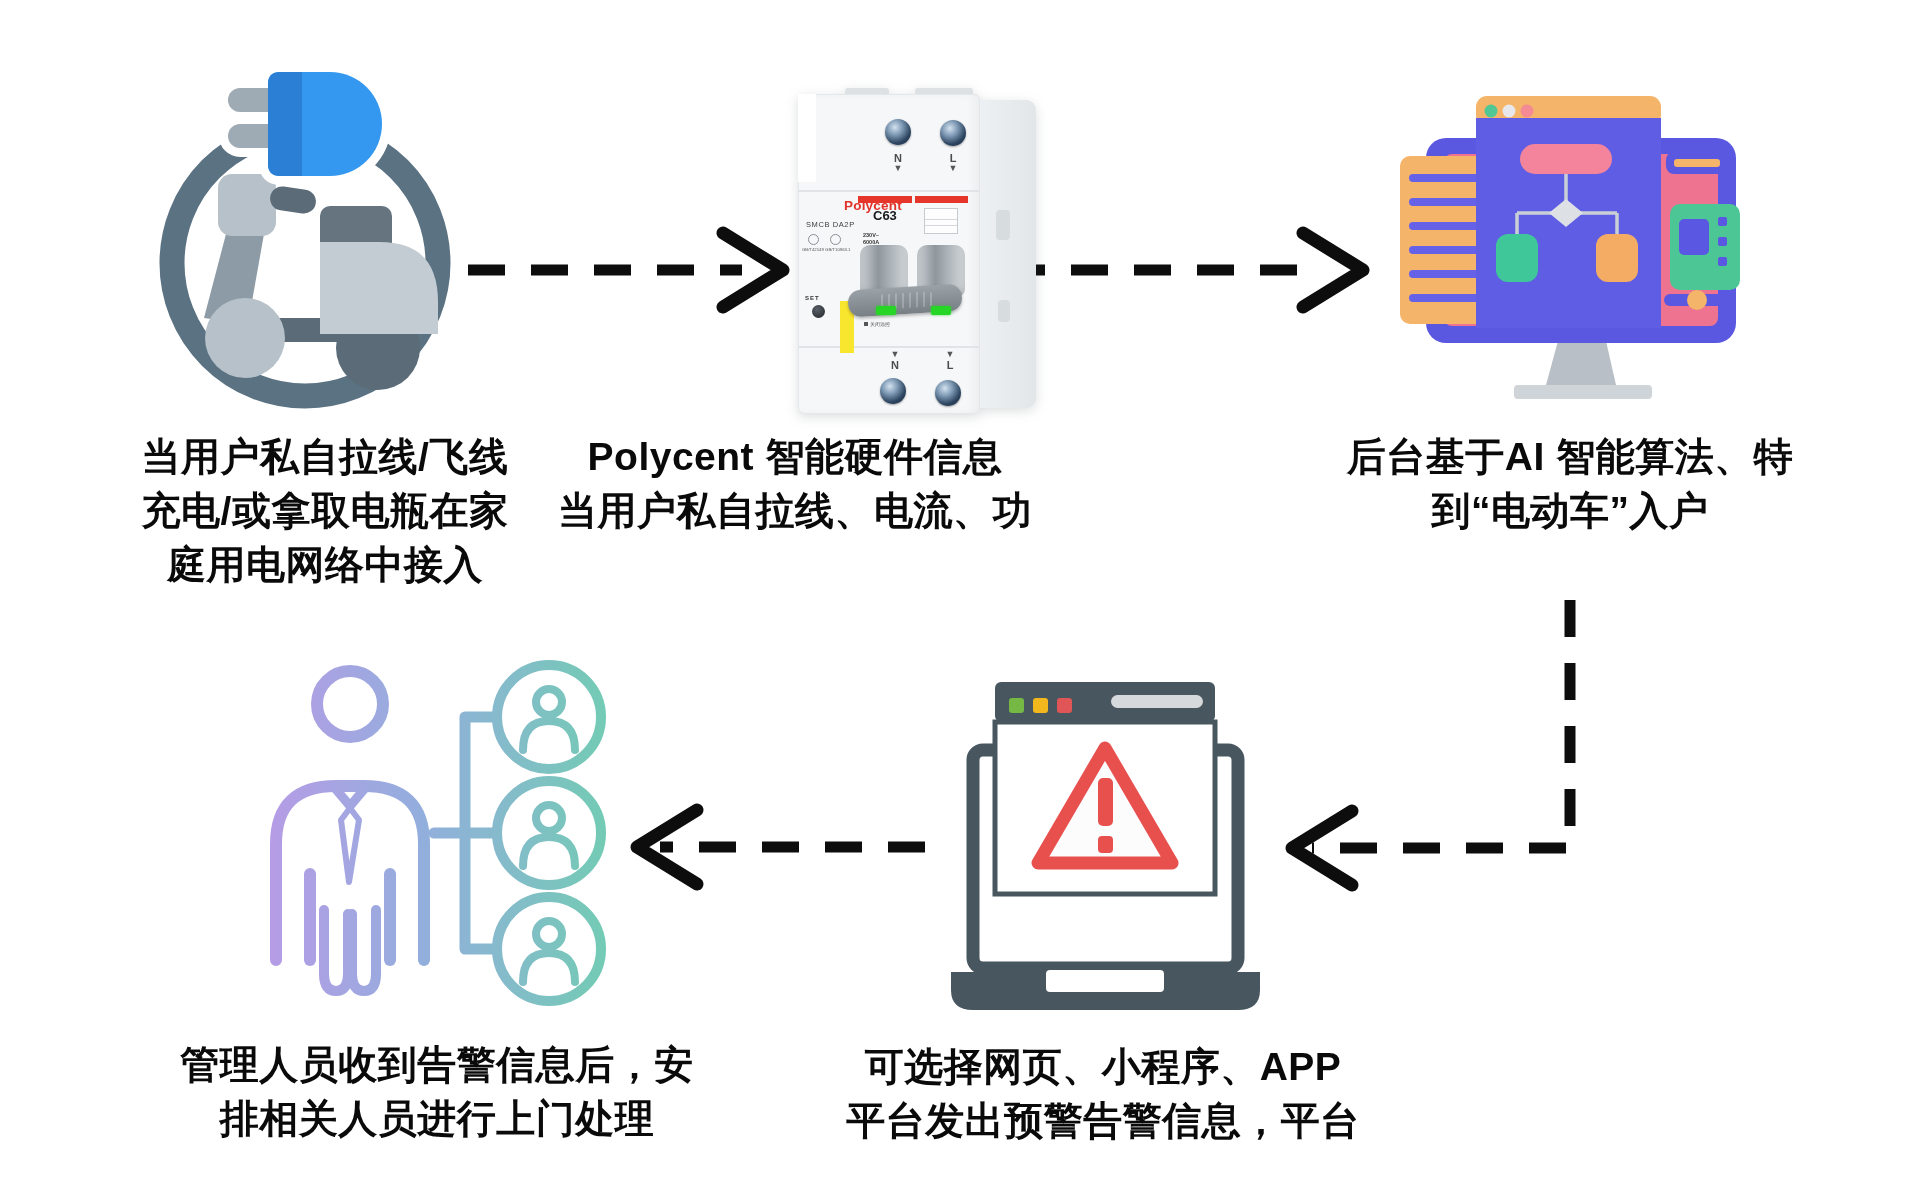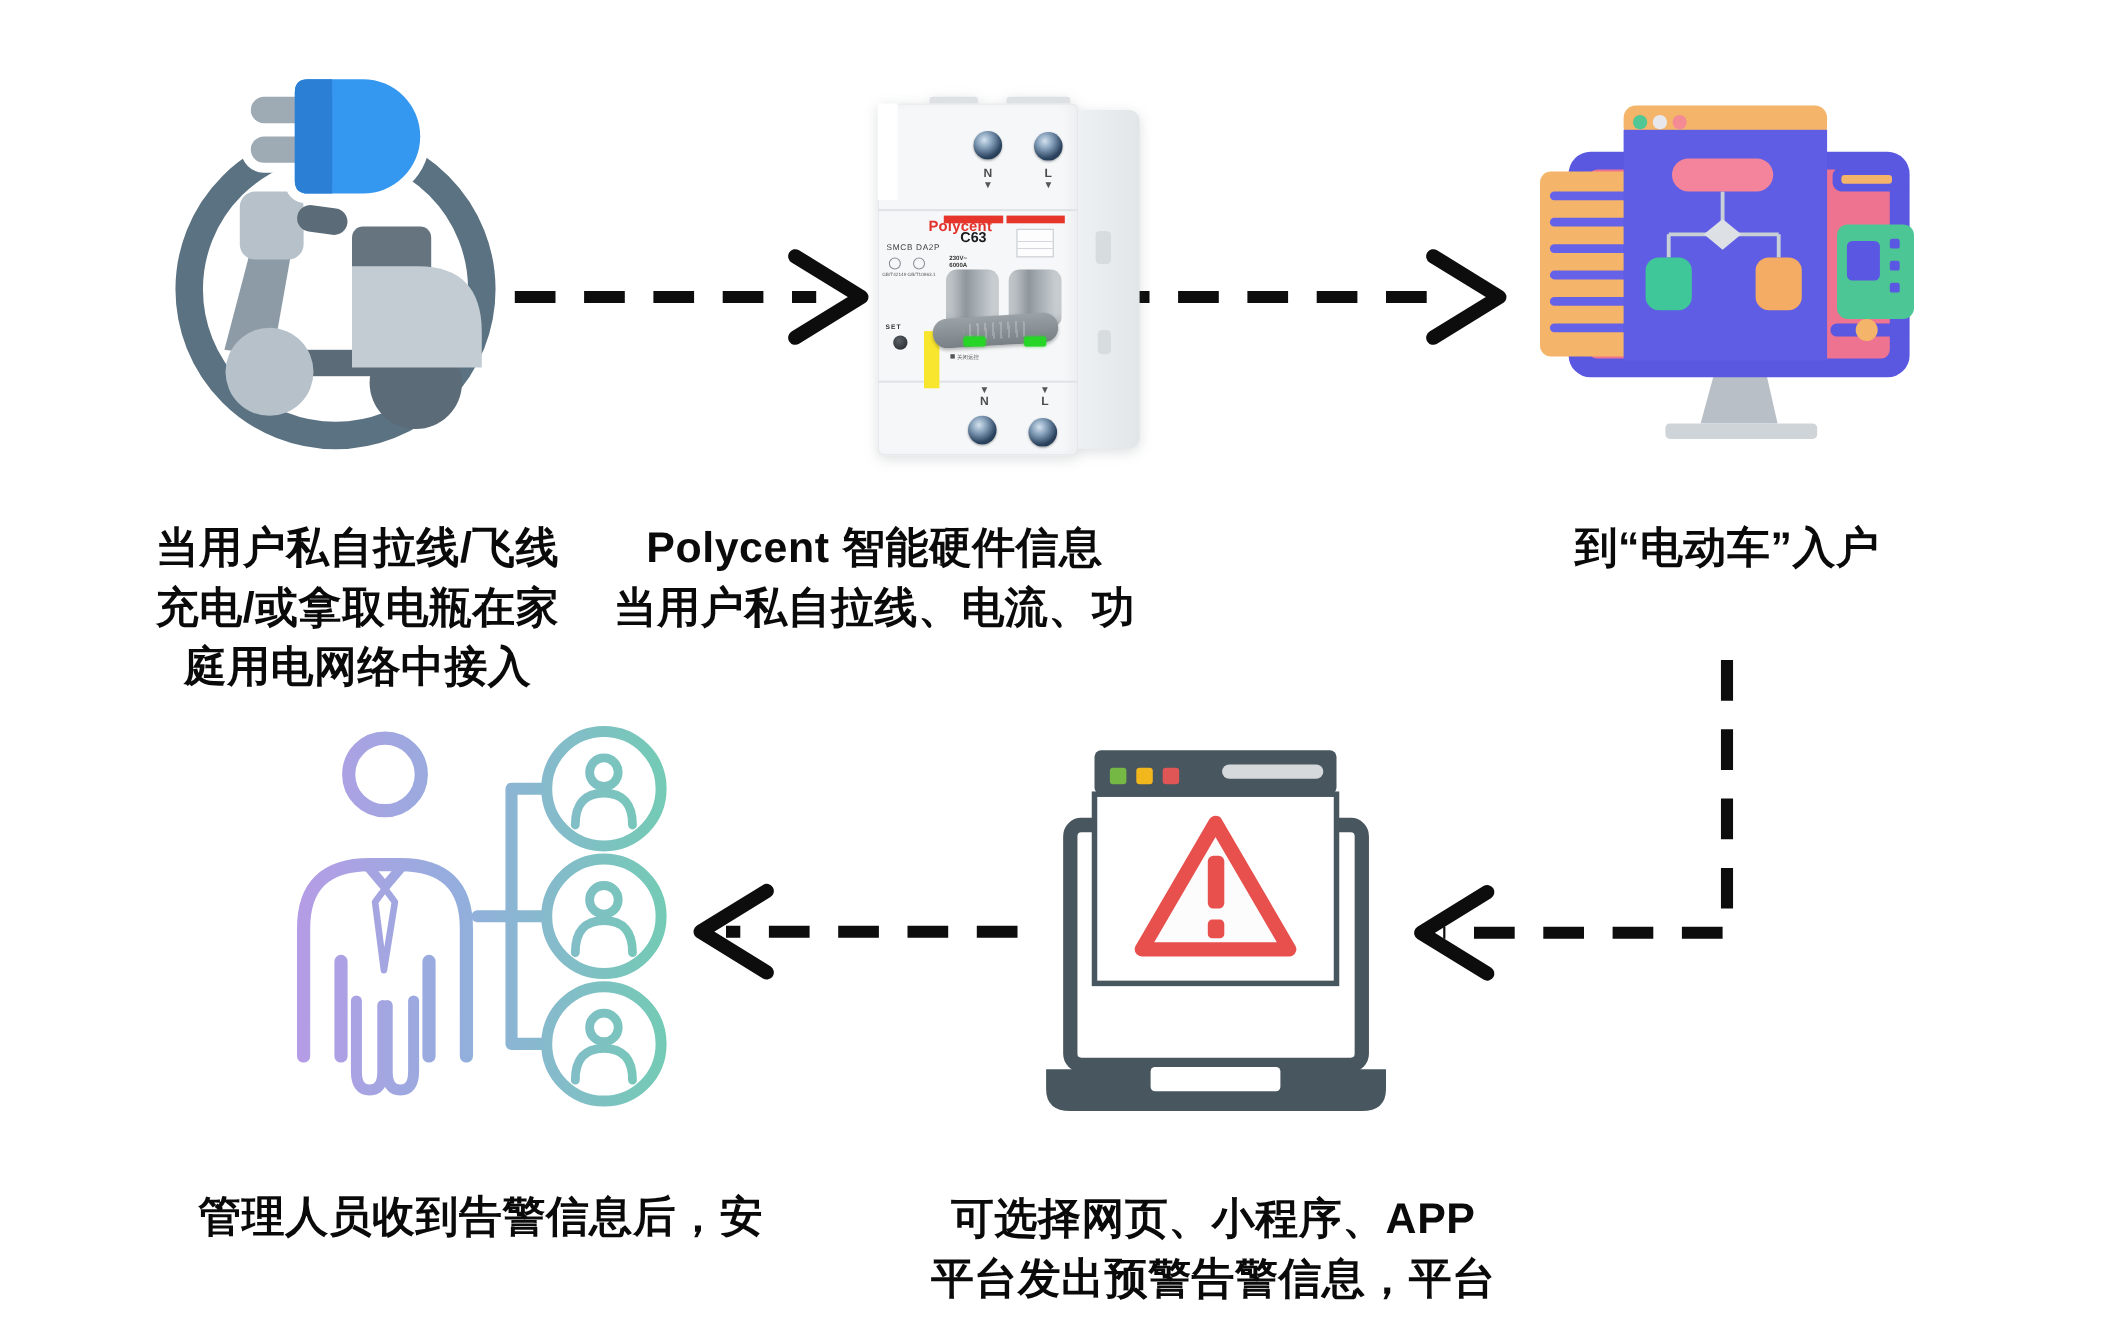--- a/index.html
+++ b/index.html
@@ -2,21 +2,21 @@
 <html><head>
 <meta charset="utf-8">
 <style>
   html,body{margin:0;padding:0;background:#ffffff;}
   #canvas{position:relative;width:1920px;height:1200px;background:#ffffff;overflow:hidden;
           font-family:"Liberation Sans","DejaVu Sans",sans-serif;}
   svg{position:absolute;display:block;}
 
   
   .caption{position:absolute;width:560px;text-align:center;font-weight:700;
-           font-size:39px;line-height:54px;color:#0a0a0a;letter-spacing:0.5px;margin-top:42px;}
+           font-size:39px;line-height:54px;color:#0a0a0a;letter-spacing:0.5px;}
   .caption span{display:block;white-space:nowrap;}
   .cap-ebike{left:45px;top:430px;}
   .cap-breaker{left:515px;top:430px;}
   .cap-backend{left:1290px;top:430px;}
   .cap-platform{left:823px;top:1040px;}
   .cap-staff{left:157px;top:1038px;}
 
   
   .breaker{position:absolute;left:795px;top:88px;width:245px;height:332px;filter:drop-shadow(0 3px 6px rgba(60,70,80,.18));}
   .br-side{position:absolute;left:183px;top:12px;width:58px;height:308px;
@@ -284,23 +284,25 @@
   <div class="caption cap-ebike">
     <span>当用户私自拉线/飞线</span>
     <span>充电/或拿取电瓶在家</span>
     <span>庭用电网络中接入</span>
   </div>
   <div class="caption cap-breaker">
     <span>Polycent 智能硬件信息</span>
     <span>当用户私自拉线、电流、功</span>
   </div>
   <div class="caption cap-backend">
+    <span>后台基于AI 智能算法、特</span>
     <span>到“电动车”入户</span>
   </div>
   <div class="caption cap-platform">
     <span>可选择网页、小程序、APP</span>
     <span>平台发出预警告警信息，平台</span>
   </div>
   <div class="caption cap-staff">
     <span>管理人员收到告警信息后，安</span>
+    <span>排相关人员进行上门处理</span>
   </div>
 
 </div>
 
 </body></html>

